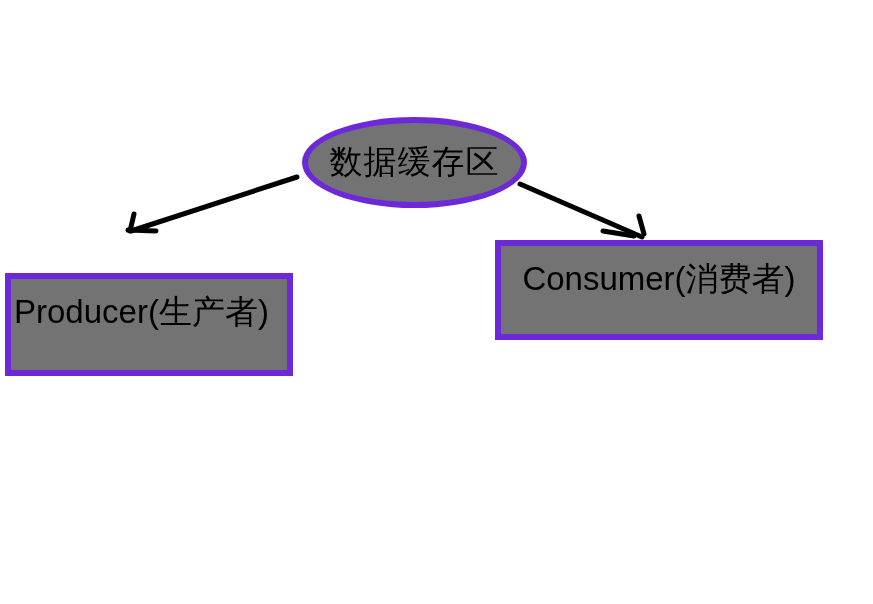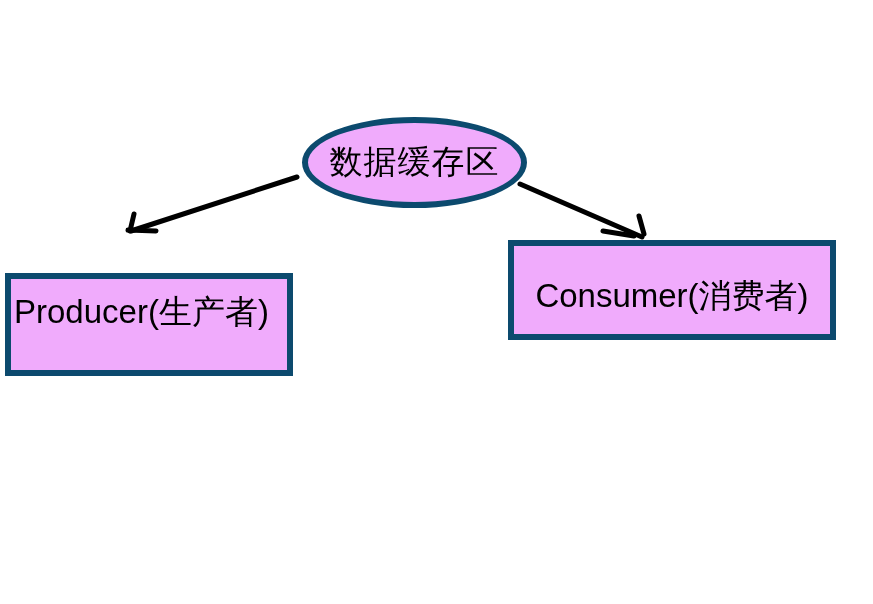--- a/index.html
+++ b/index.html
@@ -19,22 +19,22 @@
   .arrows-layer {
     position: absolute;
     left: 0;
     top: 0;
     width: 873px;
     height: 604px;
   }
   .node {
     position: absolute;
     box-sizing: border-box;
-    border: 6px solid #0c4a6e;
-    background: #f0abfc;
+    border: 6px solid #6d28d9;
+    background: #737373;
     color: #000000;
   }
   .node-ellipse {
     left: 302px;
     top: 117px;
     width: 225px;
     height: 91px;
     border-radius: 50%;
     display: flex;
     align-items: center;
@@ -48,26 +48,26 @@
     top: 237px;
     width: 288px;
     height: 103px;
     font-size: 33px;
     padding: 11px 0 0 3px;
     text-align: left;
     white-space: nowrap;
     margin-top: 36px;
   }
   .node-consumer {
-    left: 508px;
+    left: 495px;
     top: 240px;
     width: 328px;
     height: 100px;
     font-size: 33px;
-    padding: 28px 0 0 0;
+    padding: 11px 0 0 0;
     text-align: center;
     white-space: nowrap;
   }
   .node-label {
     display: inline-block;
   }
 </style>
 </head>
 <body>
 

